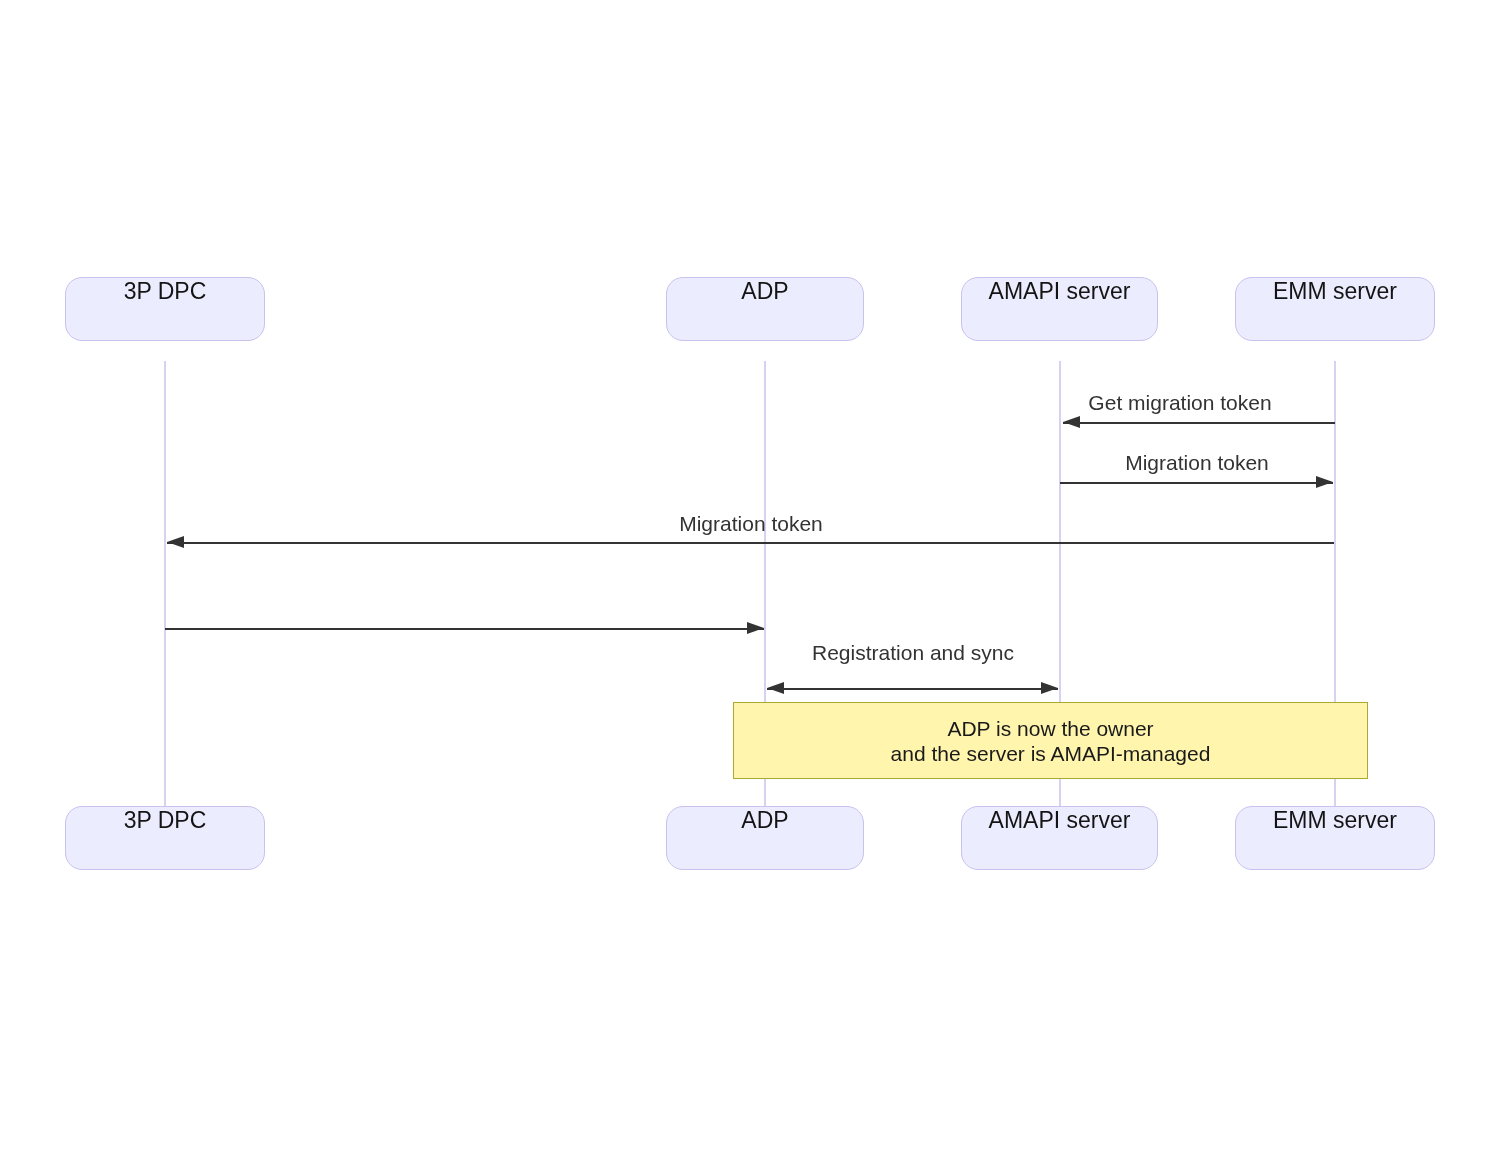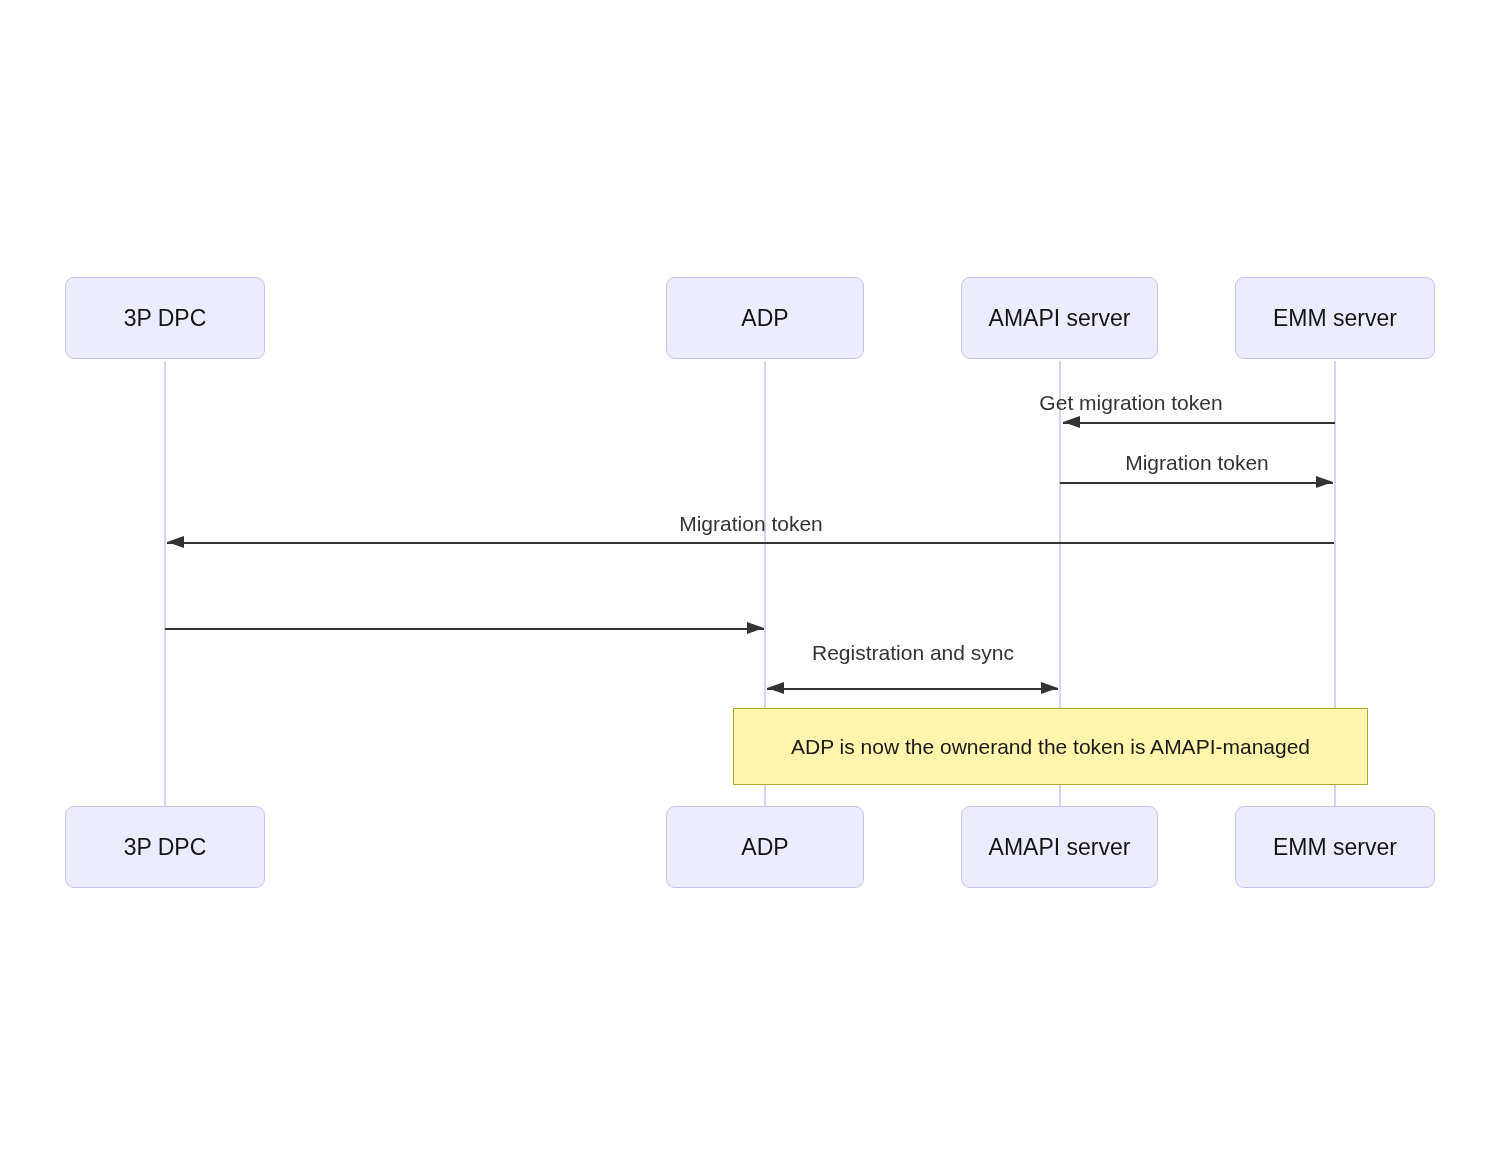--- a/index.html
+++ b/index.html
@@ -19,26 +19,25 @@
   .lifeline {
     position: absolute;
     top: 361px;
     height: 446px;
     width: 2px;
     background: #d8d2f2;
   }
   
   .actor {
     position: absolute;
-    height: 82px;
+    height: 64px;
     background: #ececff;
     border: 1px solid #c9c2ee;
-    border-radius: 9px;
+    border-radius: 17px;
     display: flex;
-    align-items: center;
     justify-content: center;
     box-sizing: border-box;
   }
   .actor span {
     font-size: 23px;
     color: #141414;
     white-space: nowrap;
   }
   
   .msg-label {
@@ -74,28 +73,27 @@
     border-bottom: 6px solid transparent;
     border-left: 17px solid #333333;
   }
   
   .note {
     position: absolute;
     background: #fff5ad;
     border: 1px solid #aaaa33;
     box-sizing: border-box;
     display: flex;
-    flex-direction: row;
+    flex-direction: column;
     align-items: center;
     justify-content: center;
     font-size: 21px;
     line-height: 25px;
     color: #1a1a1a;
     text-align: center;
-    margin-top: 6px;
   }
 </style>
 </head>
 <body>
 
 <div class="diagram">
 
   <div class="lifeline" style="left:164px;"></div>
   <div class="lifeline" style="left:764px;"></div>
   <div class="lifeline" style="left:1059px;"></div>
@@ -107,21 +105,21 @@
   <div class="actor" style="left:666px;top:277px;width:198px;">
     <span>ADP</span>
   </div>
   <div class="actor" style="left:961px;top:277px;width:197px;">
     <span>AMAPI server</span>
   </div>
   <div class="actor" style="left:1235px;top:277px;width:200px;">
     <span>EMM server</span>
   </div>
 
-  <div class="msg-label" style="left:1131px;top:390px;text-align:center;">Get migration token</div>
+  <div class="msg-label" style="left:1180px;top:390px;text-align:center;">Get migration token</div>
   <div class="arrow" style="left:1063px;top:423px;width:272px;">
     <div class="line"></div>
     <div class="head-left"></div>
   </div>
 
   <div class="msg-label" style="left:1197px;top:450px;">Migration token</div>
   <div class="arrow" style="left:1060px;top:483px;width:273px;">
     <div class="line"></div>
     <div class="head-right"></div>
   </div>
@@ -139,21 +137,21 @@
 
   <div class="msg-label" style="left:913px;top:640px;">Registration and sync</div>
   <div class="arrow" style="left:767px;top:689px;width:291px;">
     <div class="line"></div>
     <div class="head-left"></div>
     <div class="head-right"></div>
   </div>
 
   <div class="note" style="left:733px;top:702px;width:635px;height:77px;">
     <div>ADP is now the owner</div>
-    <div>and the token is AMAPI-managed</div>
+    <div>and the server is AMAPI-managed</div>
   </div>
 
   <div class="actor" style="left:65px;top:806px;width:200px;">
     <span>3P DPC</span>
   </div>
   <div class="actor" style="left:666px;top:806px;width:198px;">
     <span>ADP</span>
   </div>
   <div class="actor" style="left:961px;top:806px;width:197px;">
     <span>AMAPI server</span>

